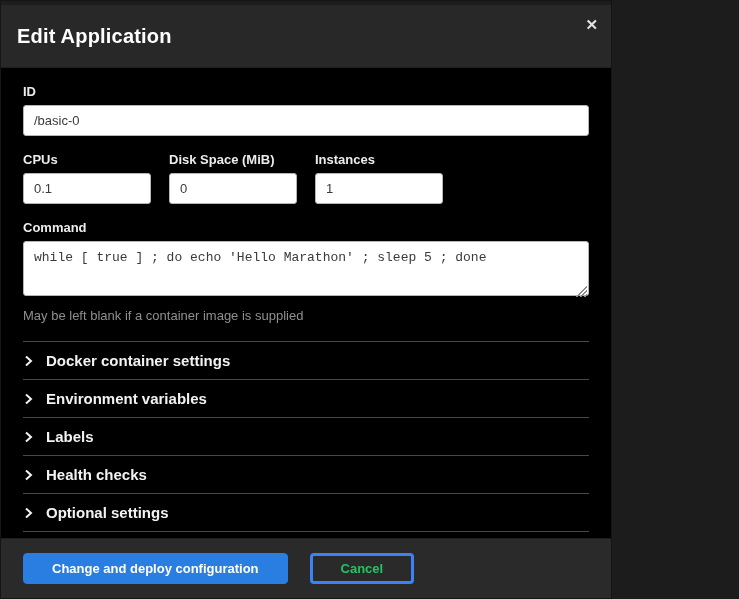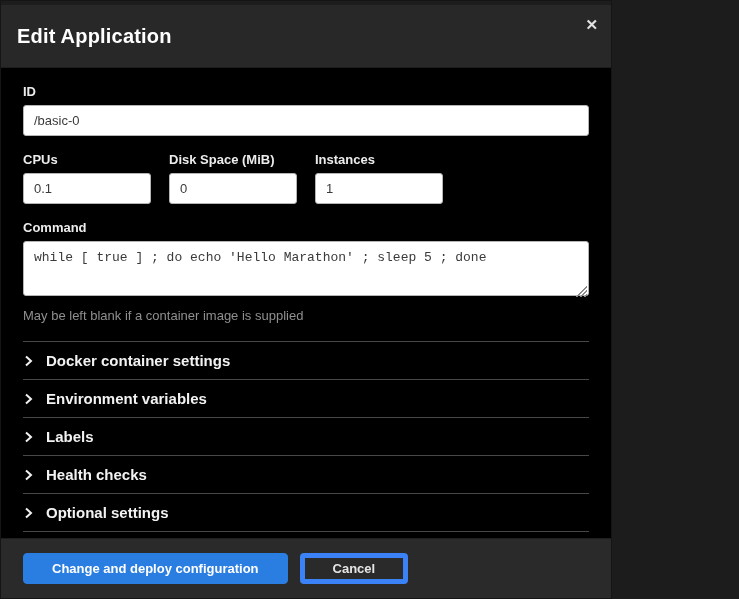--- a/index.html
+++ b/index.html
@@ -133,22 +133,23 @@
     cursor: pointer;
     font-family: "Liberation Sans", sans-serif;
   }
   .btn-primary {
     background: #2a7de1;
     border: 1px solid #2a7de1;
     color: #ffffff;
   }
   .btn-cancel {
     background: transparent;
-    border: 5px solid #3b82f6;
-    color: #e5e5e5;
+    border: 3px solid #3b82f6;
+    color: #22c55e;
+    margin-left: 10px;
   }
 </style>
 </head>
 <body>
 
 <div class="modal">
 
   <div class="modal-header">
     <div class="modal-title">Edit Application</div>
     <button class="close-btn">✕</button>

